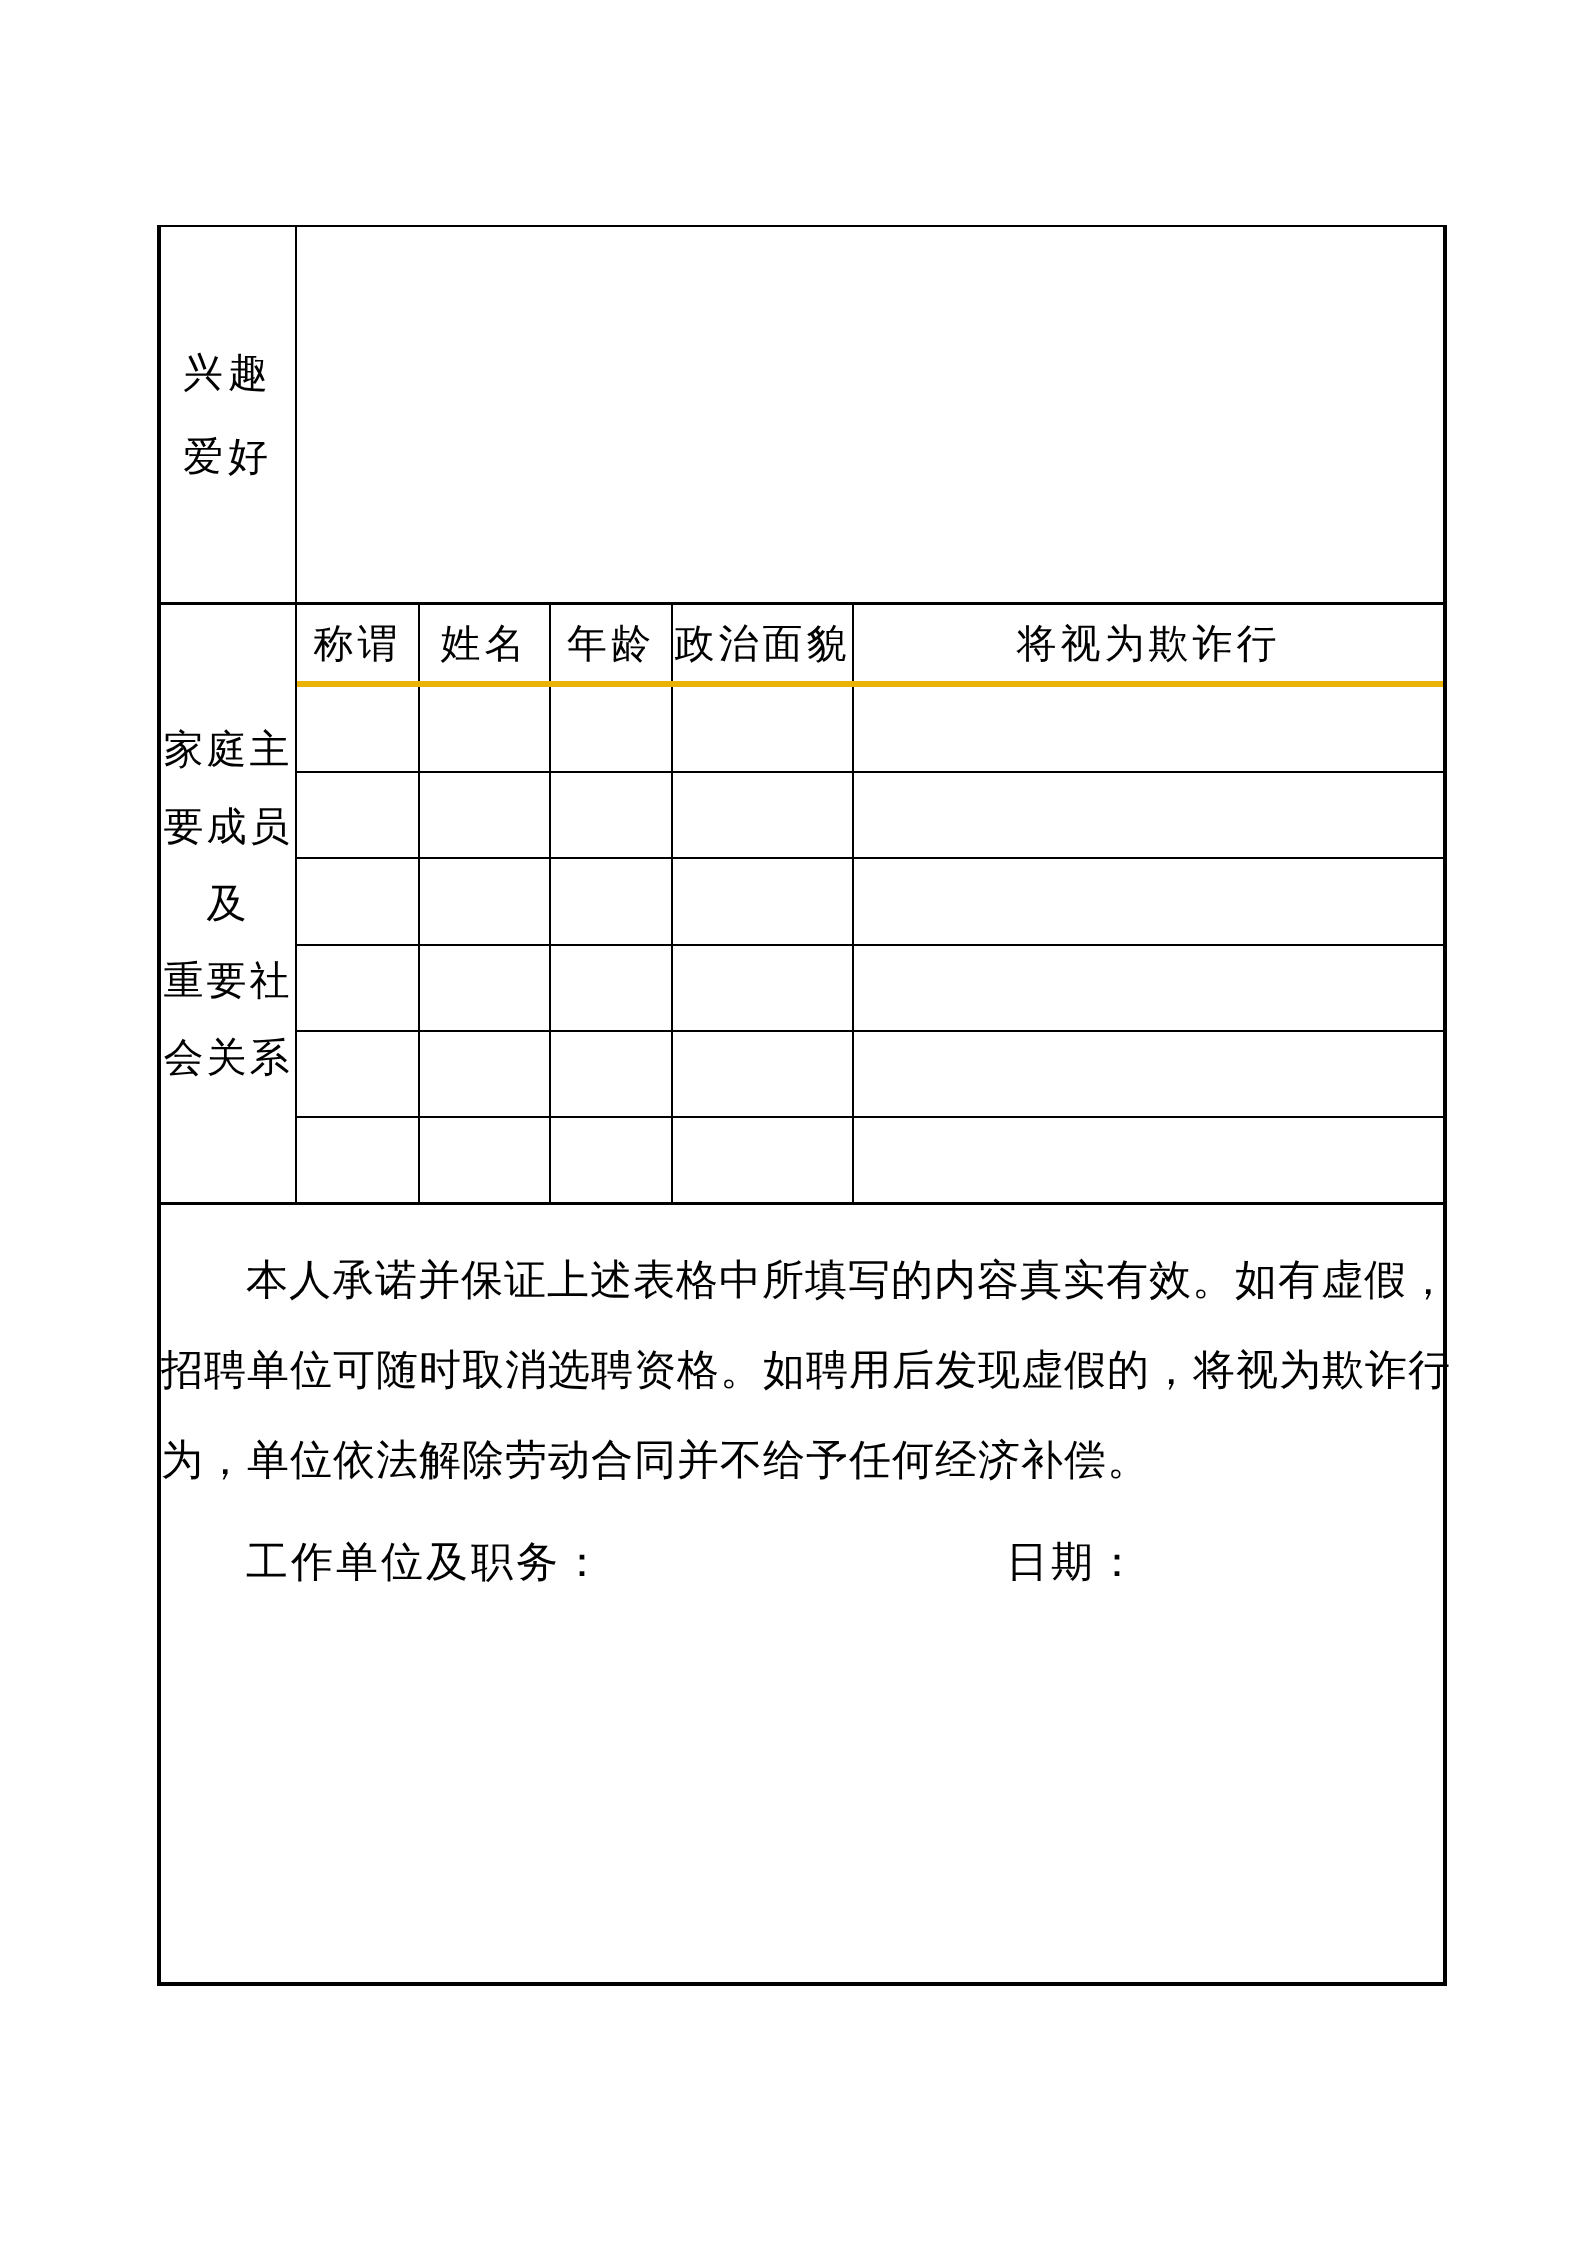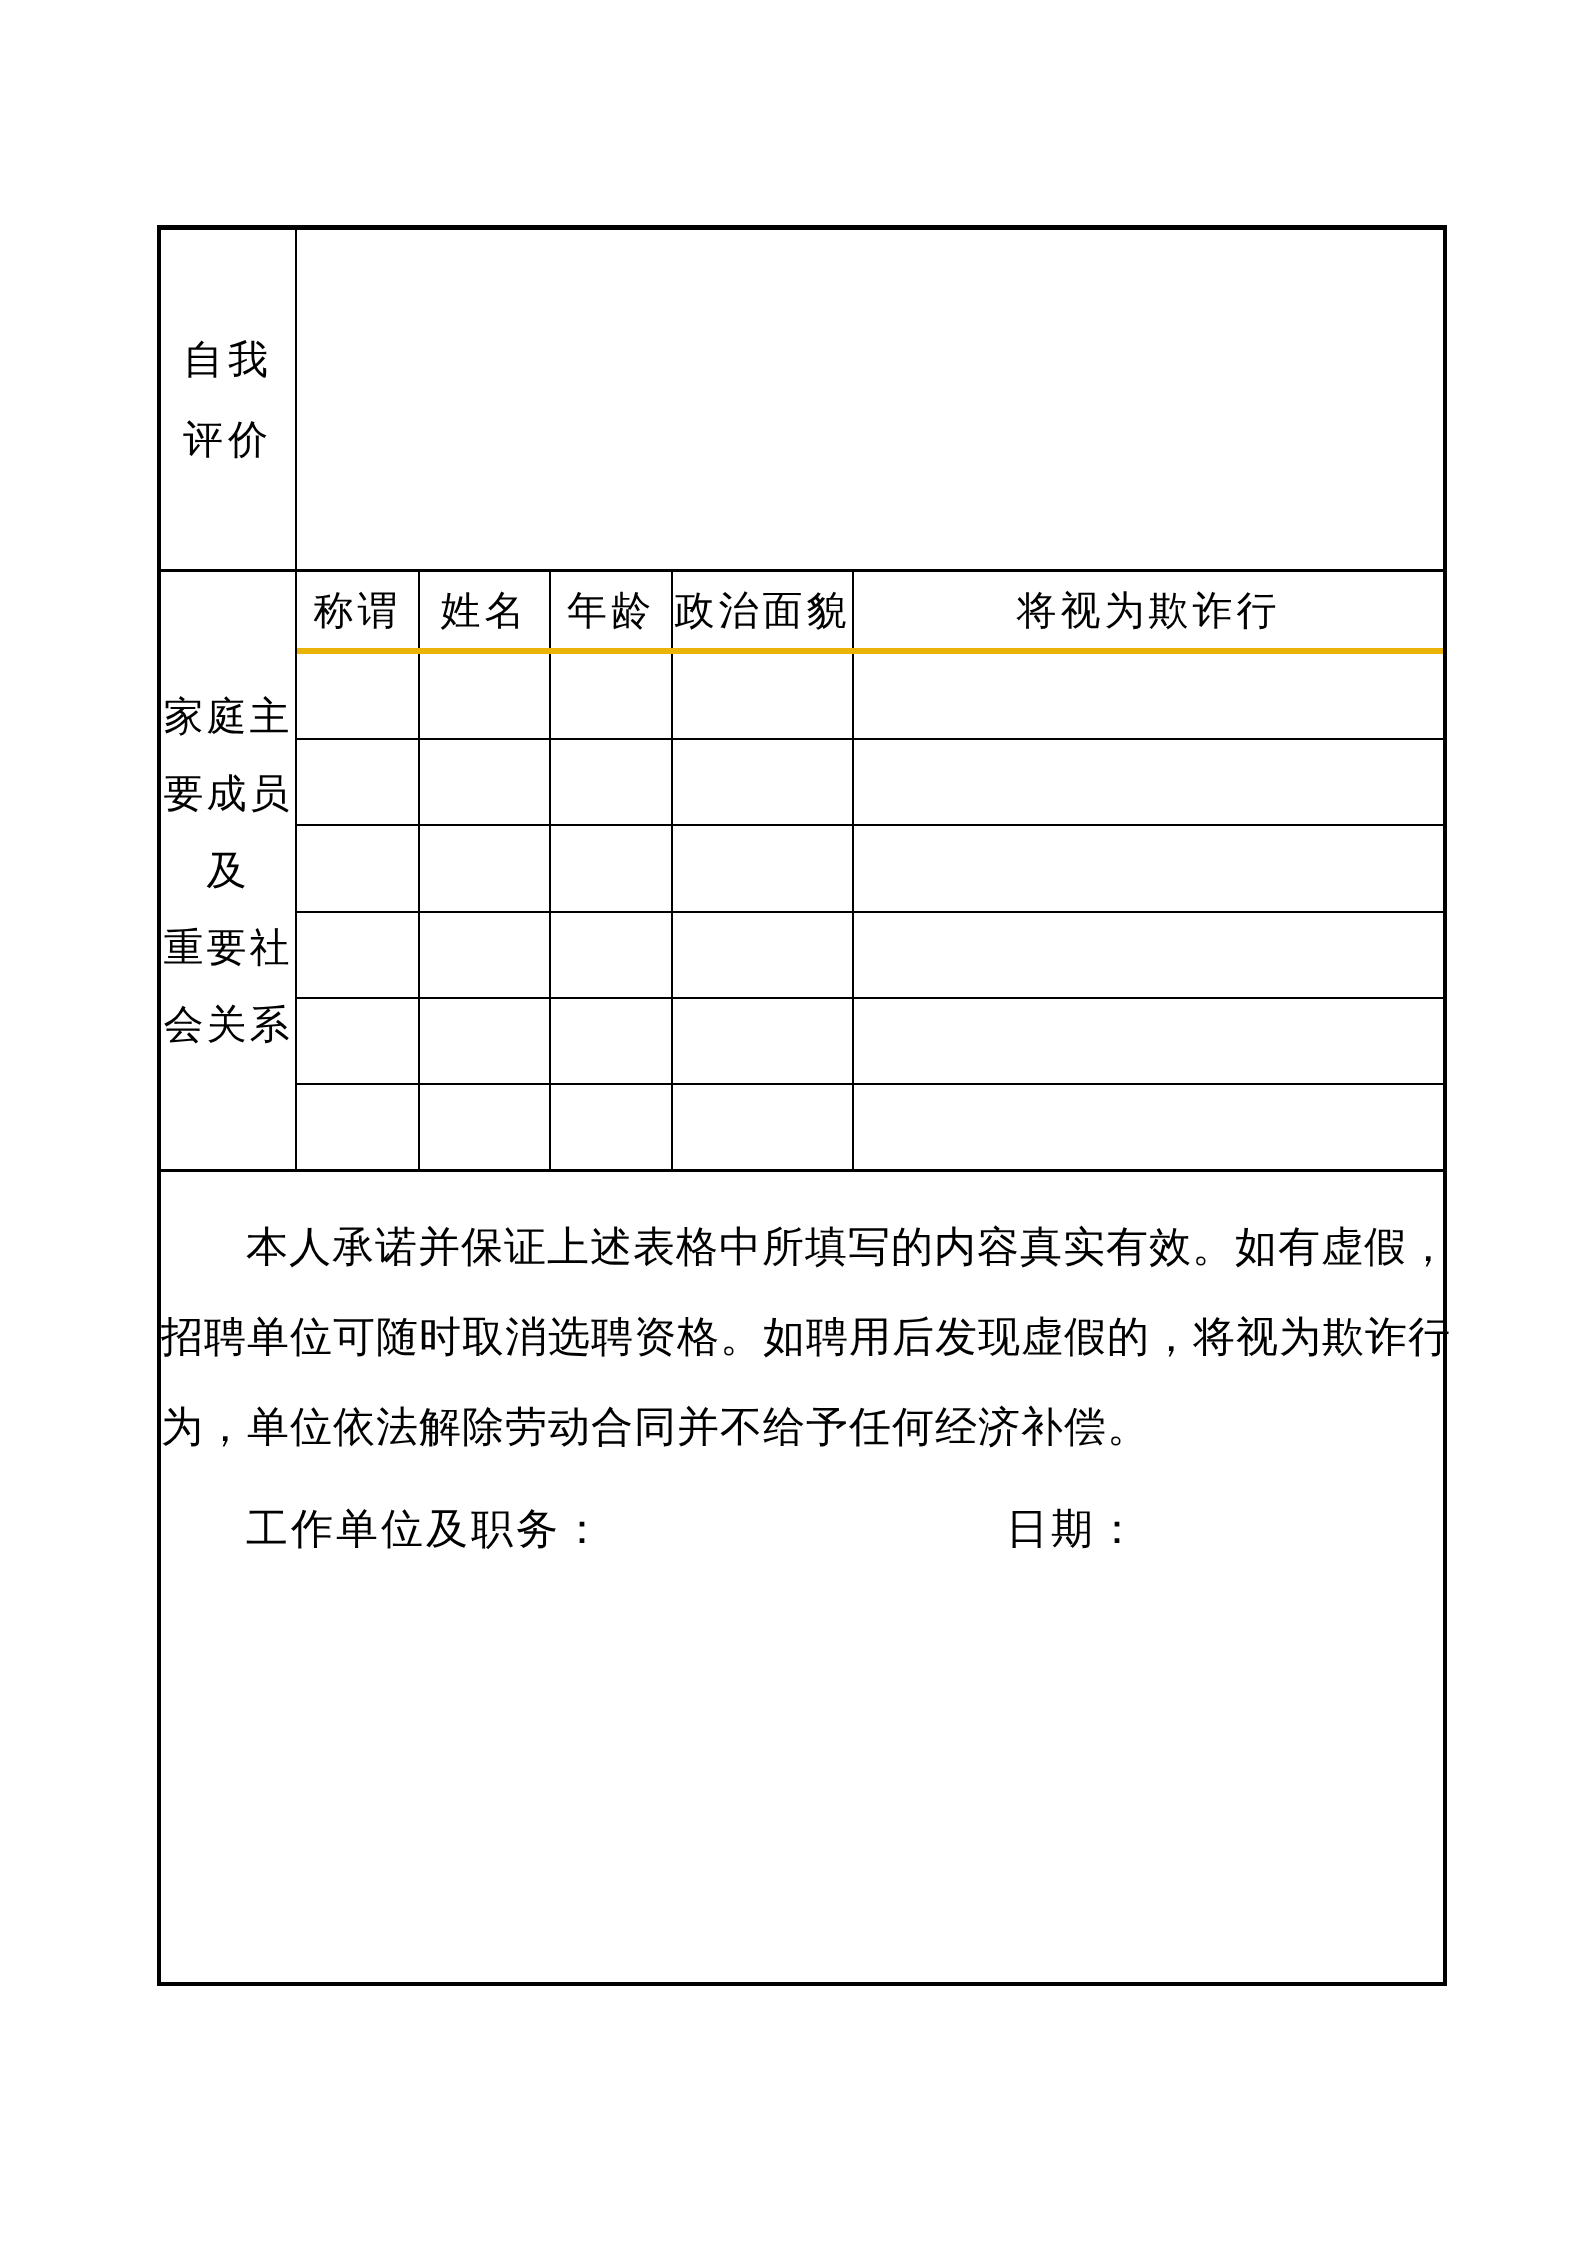--- a/index.html
+++ b/index.html
@@ -54,28 +54,28 @@
   .decl-line.indent { text-indent:85px; }
   .sig-row { display:flex; margin-top:12px; font-size:42px; line-height:90px; }
   .sig-label { margin-left:85px; letter-spacing:3px; white-space:nowrap; }
   .date-label { margin-left:400px; letter-spacing:3px; white-space:nowrap; }
 </style>
 </head>
 <body>
 
 <div class="sheet">
 
-
-  <div class="row row-divider sec-selfeval">
-    <div class="label-cell mid-line">
-      <span class="lbl-line">自我</span>
-      <span class="lbl-line">评价</span>
+  <div class="row sec-hobbies">
+    <div class="label-cell tall-line">
+      <span class="lbl-line">兴趣</span>
+      <span class="lbl-line">爱好</span>
     </div>
     <div class="content-cell"></div>
   </div>
+
 
   <div class="row row-divider sec-family">
     <div class="label-cell fam-line">
       <span class="lbl-line">家庭主</span>
       <span class="lbl-line">要成员</span>
       <span class="lbl-line">及</span>
       <span class="lbl-line">重要社</span>
       <span class="lbl-line">会关系</span>
     </div>
     <div class="family-right">

